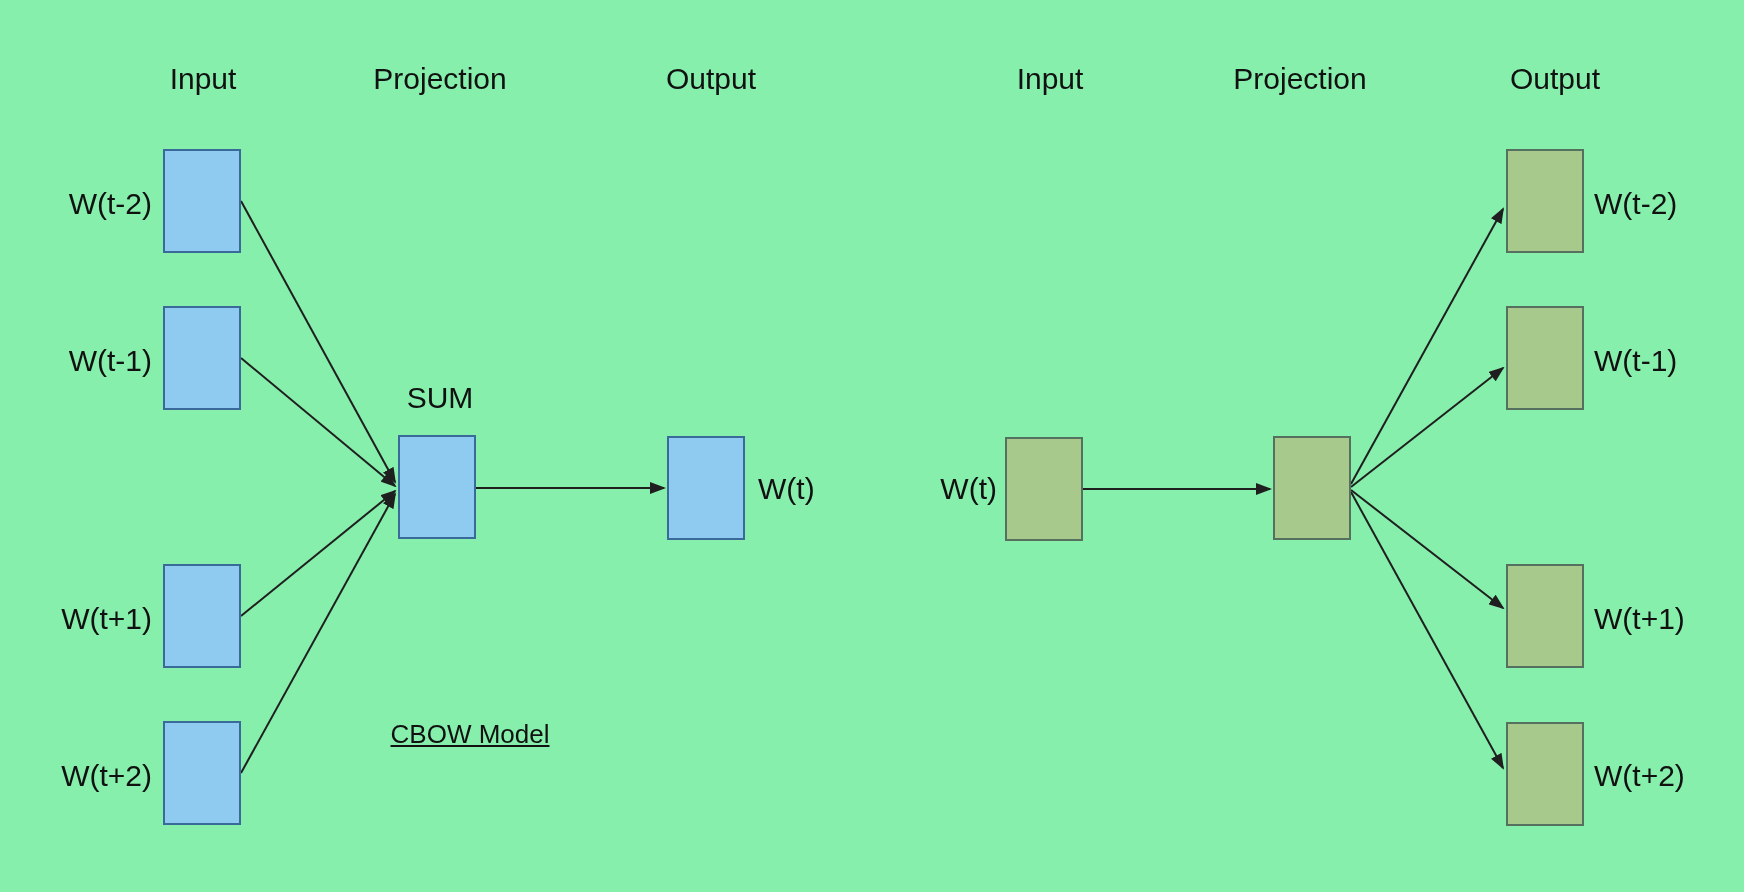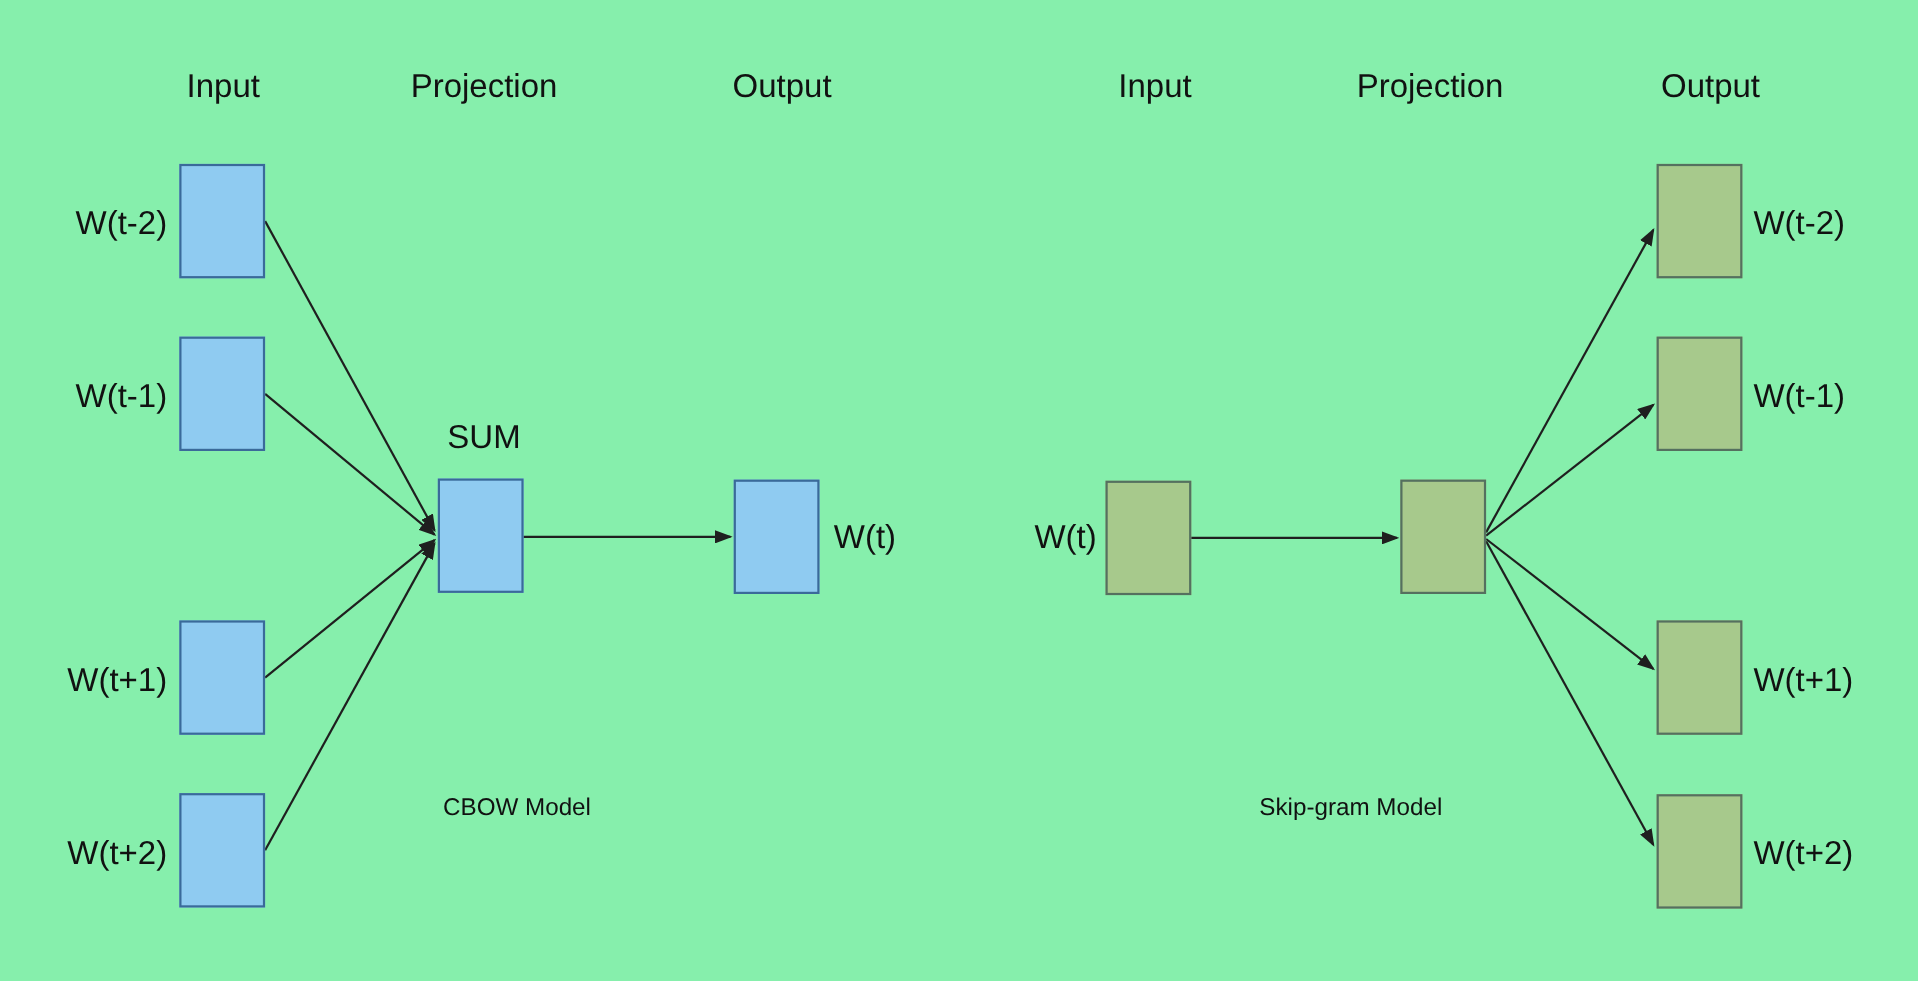--- a/index.html
+++ b/index.html
@@ -23,21 +23,21 @@
 
   .lbl {
     position: absolute;
     font-size: 30px;
     line-height: 1;
     white-space: nowrap;
     transform: translateY(-50%);
   }
   .ctr { transform: translate(-50%, -50%); }
   .rgt { text-align: right; }
-  .title { font-size: 22px; }
+  .title { font-size: 26px; text-decoration: underline; }
 
   #edges { position: absolute; left: 0; top: 0; }
   .edge { stroke: var(--line_color); stroke-width: 2; fill: none; }
   .arrowhead { fill: var(--line_color); }
 </style>
 </head>
 <body>
 
 <div id="stage">
 
@@ -98,15 +98,14 @@
   <div class="box green" style="left:1506px; top:149px;"></div>
   <div class="box green" style="left:1506px; top:306px;"></div>
   <div class="box green" style="left:1506px; top:564px;"></div>
   <div class="box green" style="left:1506px; top:722px;"></div>
 
   <div class="lbl" style="left:1594px; top:204px;">W(t-2)</div>
   <div class="lbl" style="left:1594px; top:361px;">W(t-1)</div>
   <div class="lbl" style="left:1594px; top:619px;">W(t+1)</div>
   <div class="lbl" style="left:1594px; top:776px;">W(t+2)</div>
 
-  <div class="lbl ctr title" style="left:1228px; top:734px;">Skip-gram Model</div>
 
 </div>
 
 </body></html>

